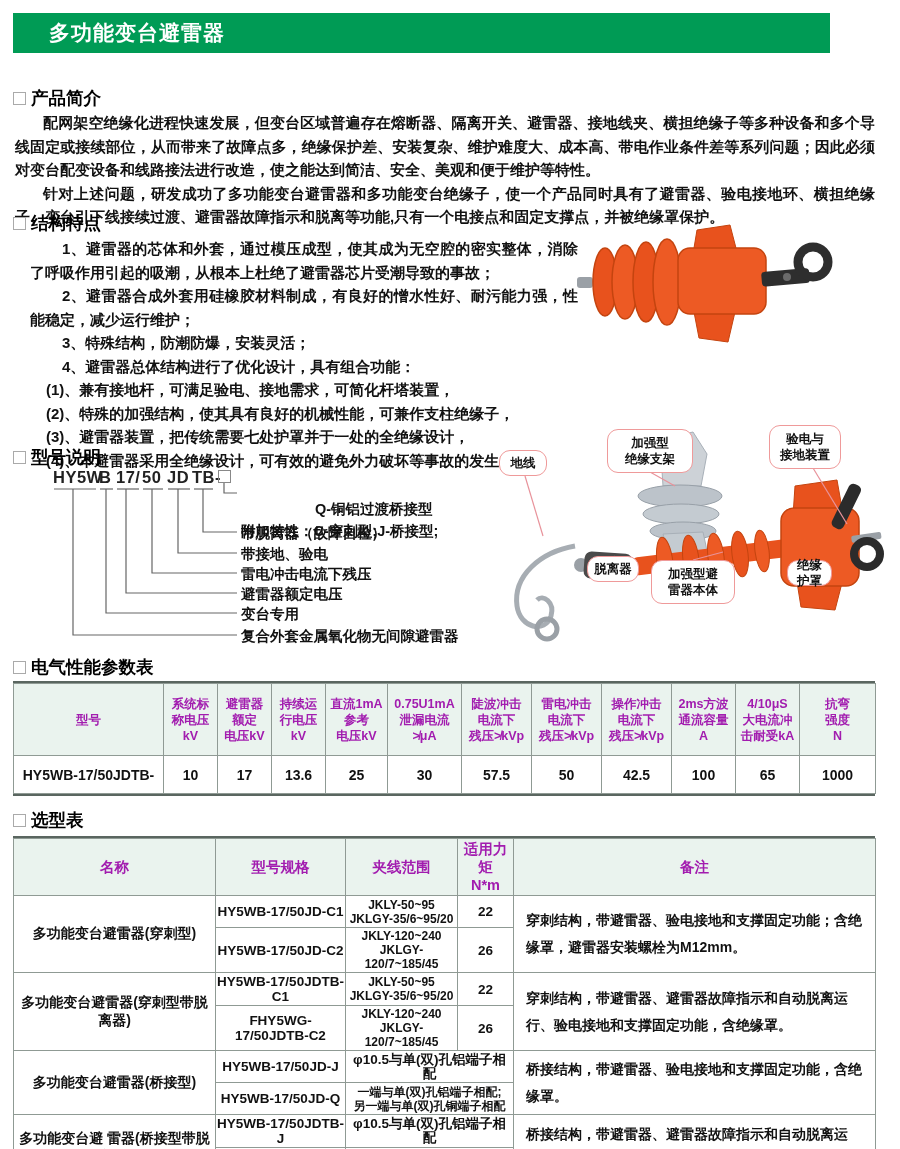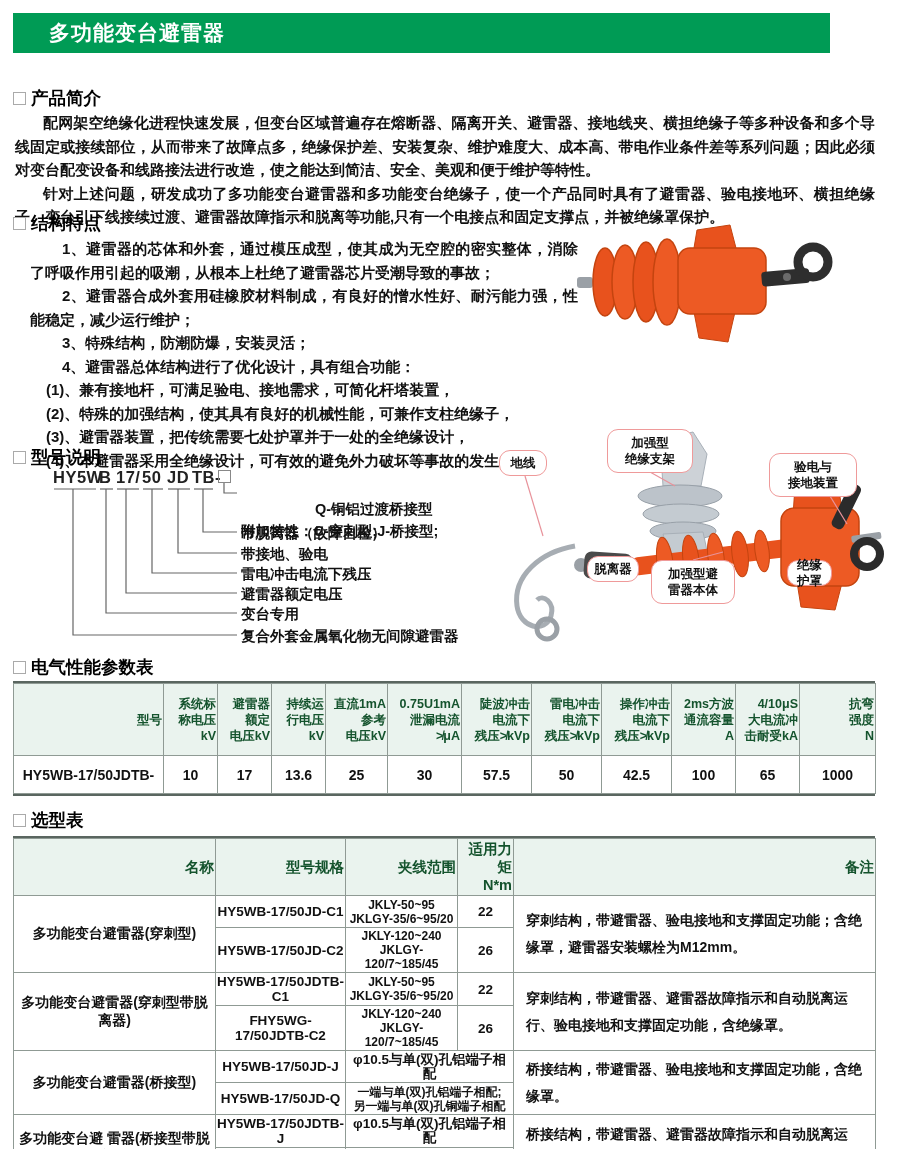--- a/index.html
+++ b/index.html
@@ -33,21 +33,21 @@
   
   .img1{position:absolute;left:575px;top:220px;width:260px;height:132px;}
   .img2{position:absolute;left:495px;top:424px;width:390px;height:234px;}
   .callout{position:absolute;background:#fff;border:1.2px solid #ef9a9a;border-radius:11px;
            display:flex;align-items:center;justify-content:center;text-align:center;
            font-size:12.5px;font-weight:600;color:#111;line-height:1.3;padding:1px 4px;box-sizing:border-box;}
 
   
   table{border-collapse:collapse;table-layout:fixed;background:#fff;}
   th,td{border:1px solid #8f9a94;box-sizing:border-box;}
-  th{background:#eaf3ee;font-weight:600;color:#14532d;text-align:right;}
+  th{background:#eaf3ee;font-weight:600;color:#a21caf;}
   td{text-align:center;color:#111;}
   .tbl-wrap{position:absolute;left:13px;width:862px;border-top:2px solid #5a6660;border-bottom:2px solid #5a6660;}
   .pre{white-space:pre-line;}
 
   
   .elec{top:681px;}
   .elec table{width:862px;}
   .elec th{height:72px;font-size:12.5px;line-height:16px;padding:0 1px;}
   .elec td{height:38px;font-size:14px;font-weight:600;}
   .elec td.model-col{font-size:14px;}
@@ -185,21 +185,21 @@
         <line x1="155" y1="48" x2="180" y2="62"></line>
         <line x1="318" y1="44" x2="352" y2="100"></line>
         <line x1="120" y1="132" x2="112" y2="150"></line>
         <line x1="198" y1="136" x2="228" y2="128"></line>
         <line x1="322" y1="136" x2="330" y2="160"></line>
       </g>
     </svg>
     <div class="callout pre" style="left:4px;top:26px;width:48px;height:26px;">地线</div>
     <div class="callout pre" style="left:112px;top:5px;width:86px;height:44px;">加强型
 绝缘支架</div>
-    <div class="callout pre" style="left:274px;top:1px;width:88px;height:44px;margin-top:28px;">验电与
+    <div class="callout pre" style="left:274px;top:1px;width:72px;height:44px;">验电与
 接地装置</div>
     <div class="callout pre" style="left:92px;top:132px;width:52px;height:26px;">脱离器</div>
     <div class="callout pre" style="left:156px;top:136px;width:84px;height:44px;">加强型避
 雷器本体</div>
     <div class="callout pre" style="left:292px;top:136px;width:45px;height:26px;">绝缘护罩</div>
   </div>
 
   <div class="sec-head" style="top:655px;">
     <span class="sq"></span>
     <span>电气性能参数表</span>

